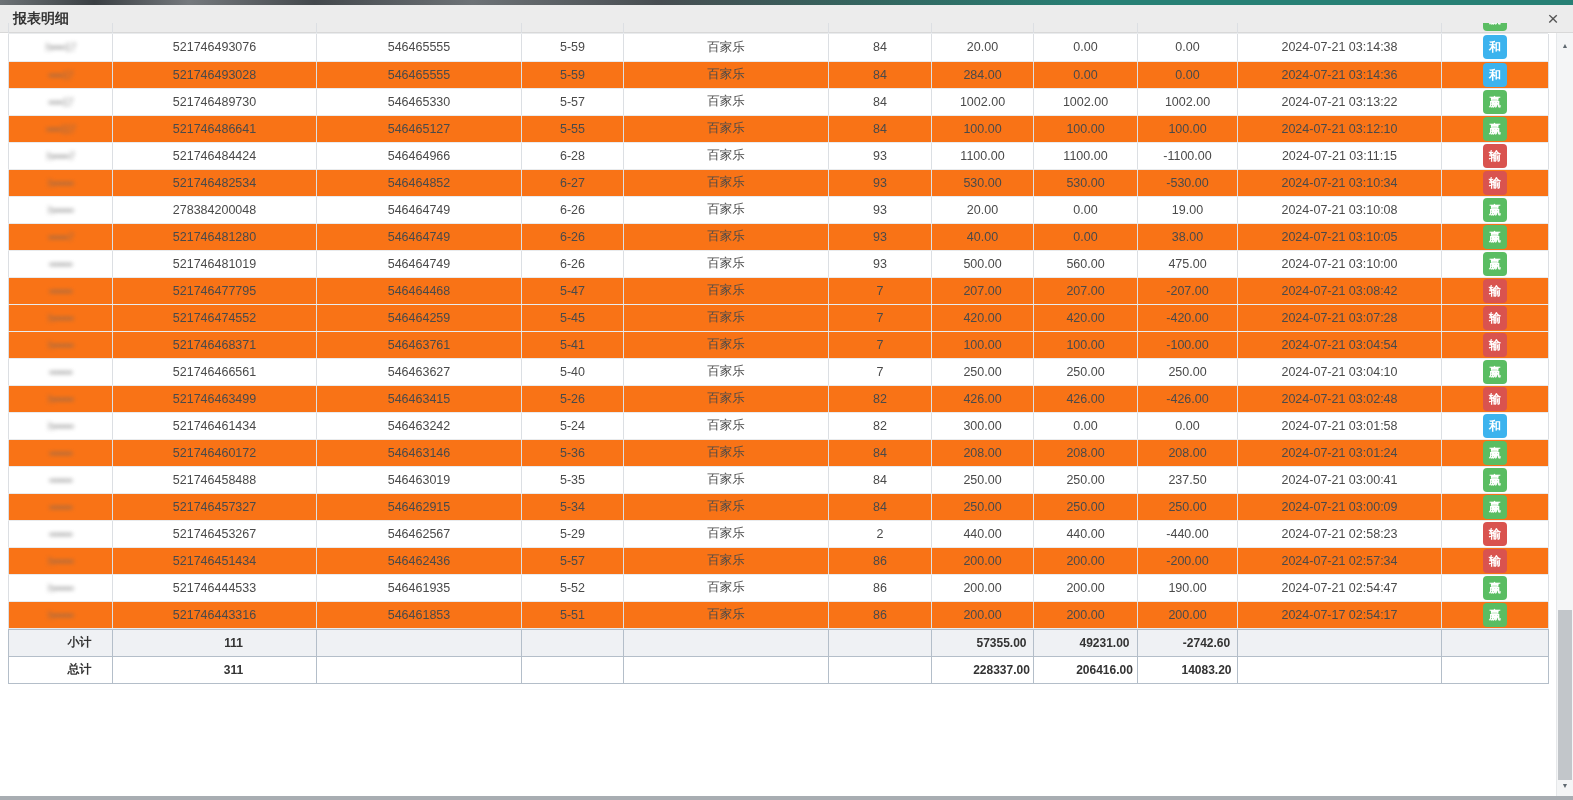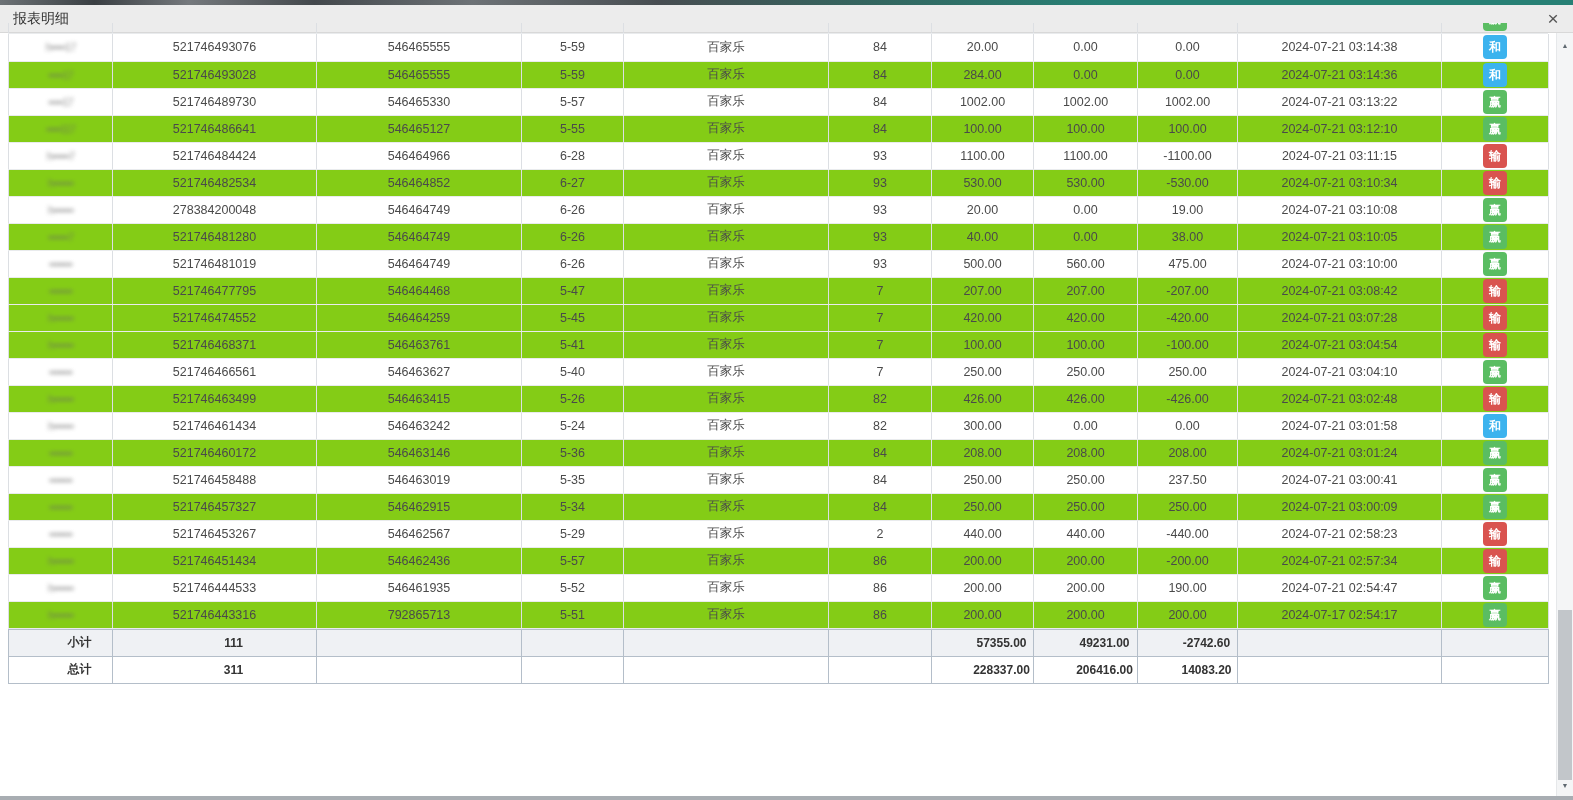--- a/index.html
+++ b/index.html
@@ -12,35 +12,35 @@
   .page-strip {
     position:absolute; top:0; left:0; right:0; height:5px;
     background:linear-gradient(90deg,#6d7276 0%,#3a3f43 6%,#75797d 12%,#43484c 20%,#6d7276 30%,#474d51 42%,#34655f 55%,#278075 70%,#278075 100%);
   }
 
   .modal-header {
     position:absolute; top:5px; left:0; right:0; height:28px;
     background:#ececec; border-bottom:1px solid #d8d8d8;
     display:flex; align-items:center;
   }
-  .modal-title { margin-left:13px; font-size:14px; font-weight:normal; color:#333; }
+  .modal-title { margin-left:13px; font-size:14px; font-weight:bold; color:#333; }
   .close-btn {
     position:absolute; right:7px; top:0; width:26px; height:27px;
     display:flex; align-items:center; justify-content:center;
     font-size:19px; color:#555; cursor:pointer; line-height:1;
   }
 
   .modal-body { position:absolute; top:23px; left:8px; width:1540px; }
 
   table { border-collapse:collapse; table-layout:fixed; width:1540px; font-size:12.5px; color:#4a4a4a; }
   td { height:27px; padding:0 2px; text-align:center; vertical-align:middle; overflow:hidden; white-space:nowrap; }
 
   .main td { border-right:1px solid #dcdfe3; border-bottom:1px solid #e9ebed; }
   .main td:first-child { border-left:1px solid #dcdfe3; }
-  .main tr.stripe { background:#84cc16; }
+  .main tr.stripe { background:#f97316; }
 
   .clip-top { height:11px; overflow:hidden; }
   .ghost { margin-top:-17px; }
 
   .masked { filter:blur(2px); opacity:.7; font-size:11px; color:#666; letter-spacing:-1px; }
 
   .badge {
     display:inline-block; min-width:24px; height:24px; line-height:24px;
     border-radius:4px; color:#fff; font-size:12px; font-weight:bold;
     text-align:center; vertical-align:middle;
@@ -393,21 +393,21 @@
     <td>86</td>
     <td>200.00</td>
     <td>200.00</td>
     <td>190.00</td>
     <td>2024-07-21 02:54:47</td>
     <td><span class="badge" style="background: rgb(90, 189, 98);">赢</span></td>
   </tr>
           <tr class="stripe">
     <td><span class="masked">h•••••••</span></td>
     <td>521746443316</td>
-    <td>792865713</td>
+    <td>546461853</td>
     <td>5-51</td>
     <td>百家乐</td>
     <td>86</td>
     <td>200.00</td>
     <td>200.00</td>
     <td>200.00</td>
     <td>2024-07-17 02:54:17</td>
     <td><span class="badge" style="background: rgb(90, 189, 98);">赢</span></td>
   </tr>
         </tbody>

